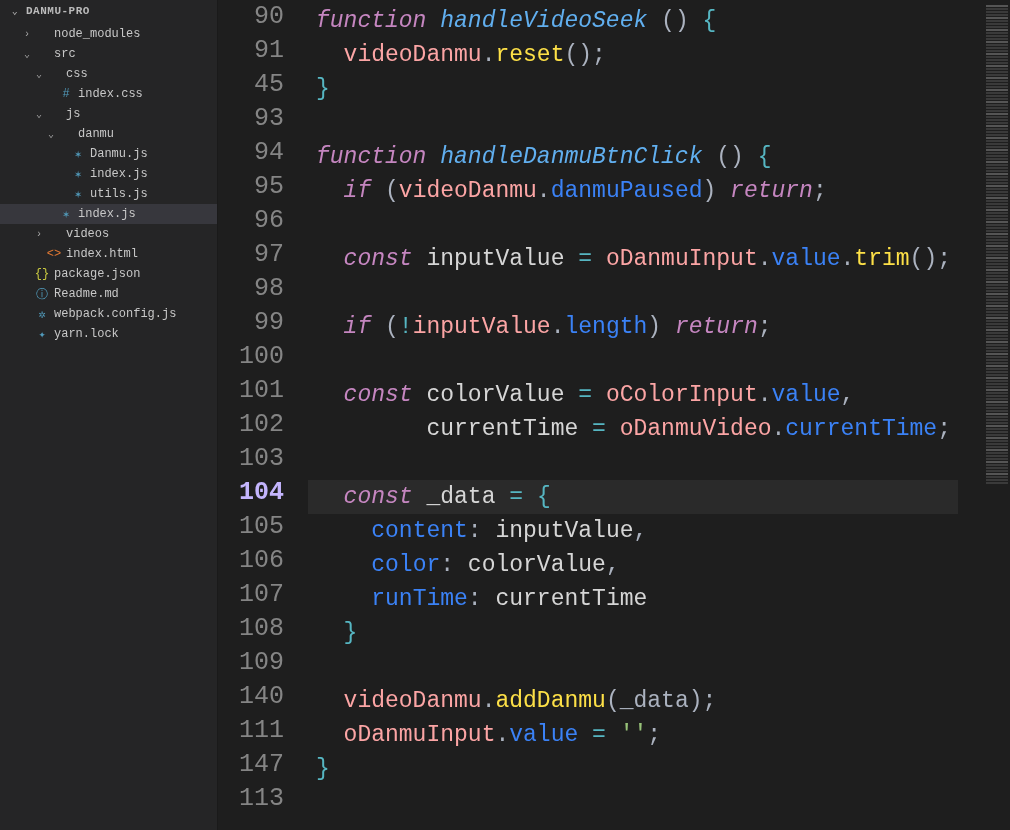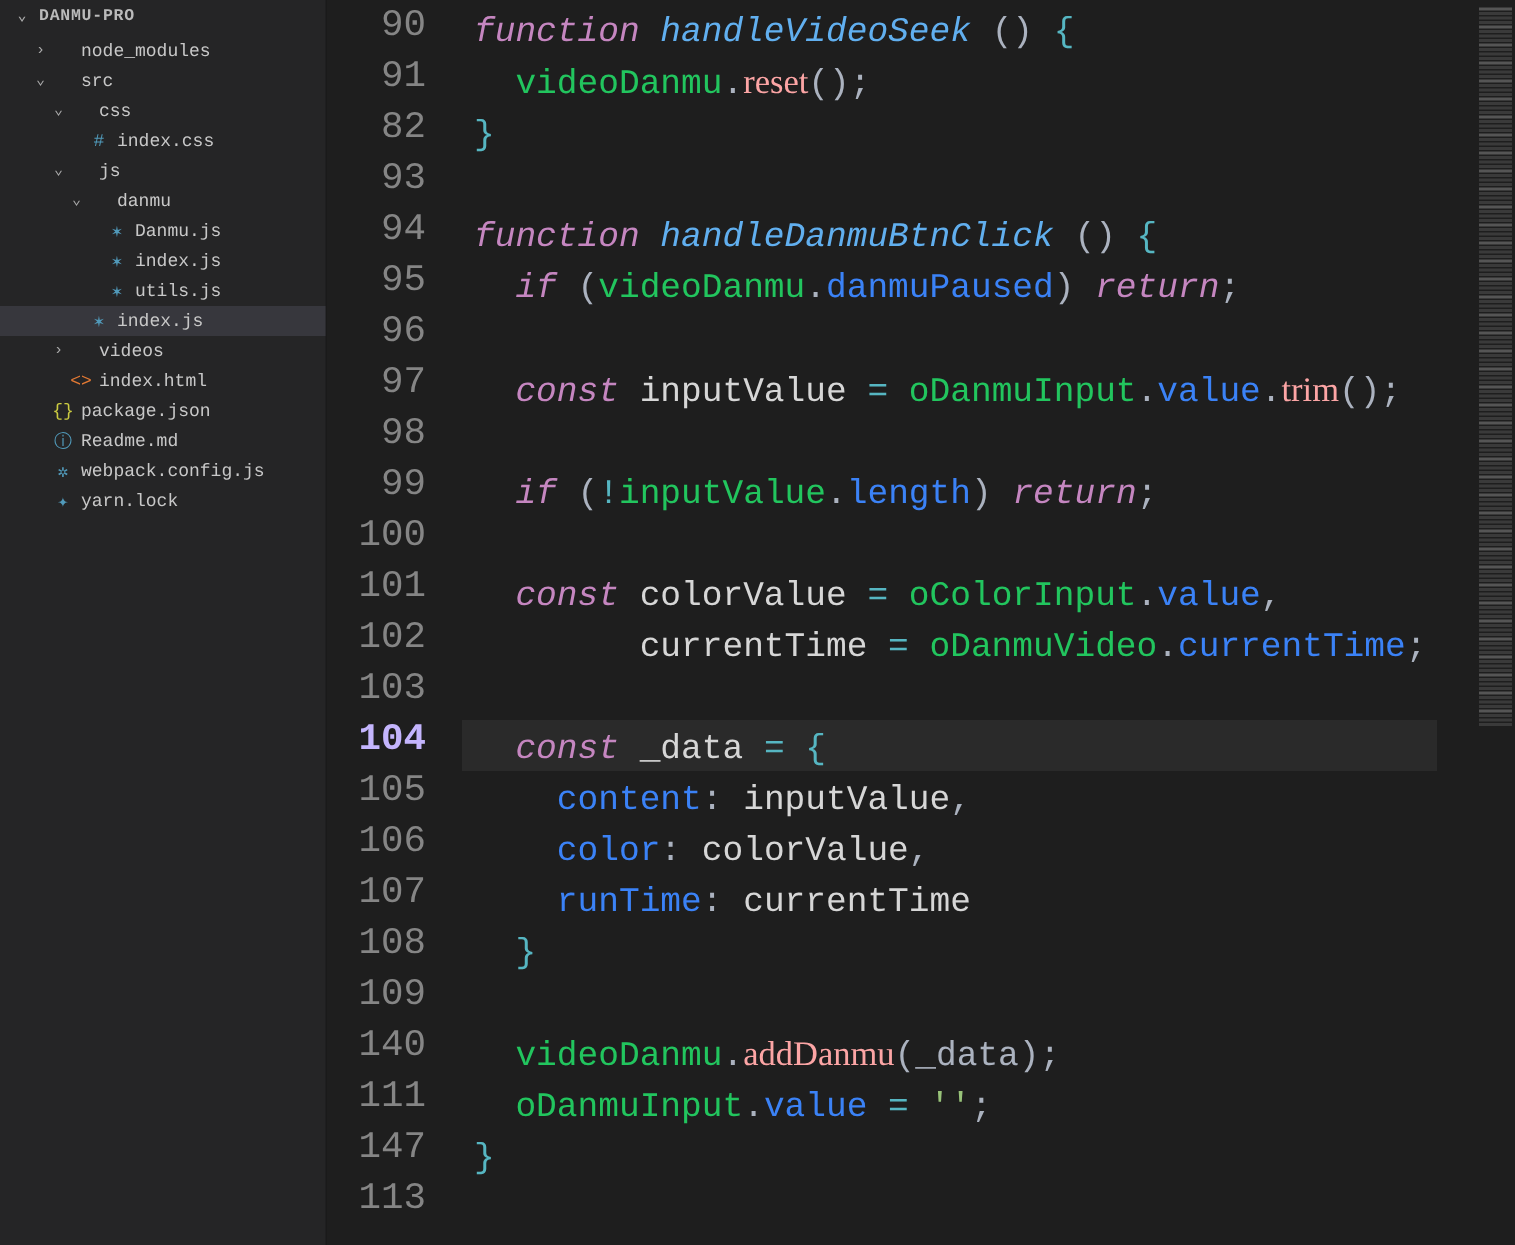--- a/index.html
+++ b/index.html
@@ -94,23 +94,23 @@
     right: 26px;
     height: 34px;
     background: #2a2a2a;
     z-index: 0;
   }
   .code .row { position: relative; z-index: 1; }
 
   
   .kw { color: #c586c0; font-style: italic; }  
   .fn { color: #61afef; font-style: italic; }  
-  .id { color: #22c55e; }                        
+  .id { color: #fca5a5; }                        
   .prop { color: #3b82f6; }                      
-  .call { color: #fca5a5; font-family: Liberation Serif, serif; }                      
+  .call { color: #fde047; }                      
   .pn { color: #abb2bf; }                        
   .brace { color: #56b6c2; }
   .eq { color: #56b6c2; }
   .str { color: #98c379; }
   .plain { color: #d6d6d6; }
 
   .minimap {
     width: 26px;
     background: #1e1e1e;
     padding-top: 4px;
@@ -211,21 +211,21 @@
         <span class="icon ic-lock">✦</span>
         <span class="label">yarn.lock</span>
       </div>
     </div>
 </div>
 
 <div class="editor-wrap">
   <div class="gutter" id="gutter">
       <div class="ln">90</div>
       <div class="ln">91</div>
-      <div class="ln">82</div>
+      <div class="ln">45</div>
       <div class="ln">93</div>
       <div class="ln">94</div>
       <div class="ln">95</div>
       <div class="ln">96</div>
       <div class="ln">97</div>
       <div class="ln">98</div>
       <div class="ln">99</div>
       <div class="ln">100</div>
       <div class="ln">101</div>
       <div class="ln">102</div>

